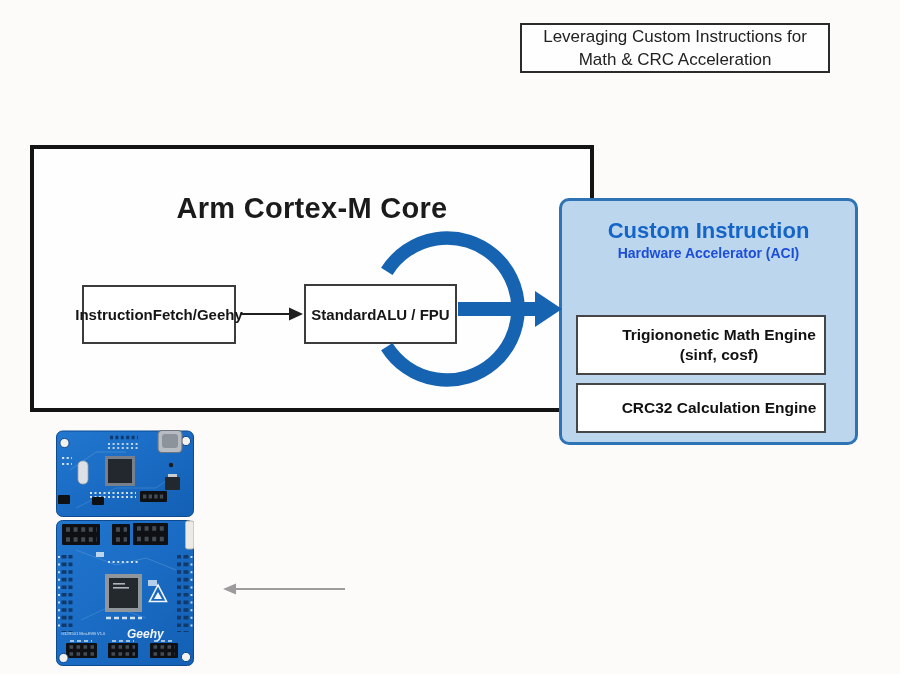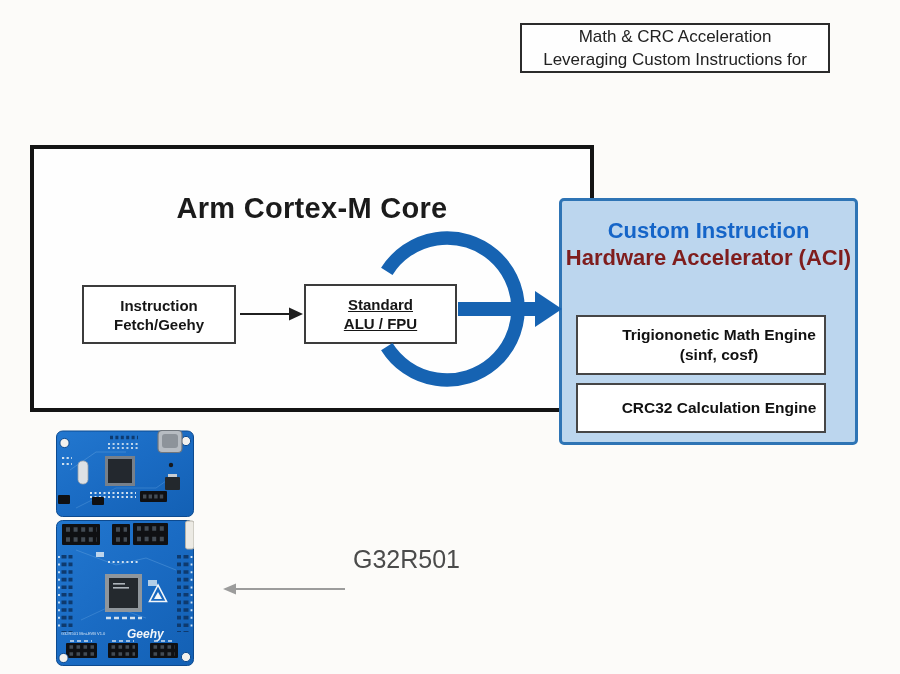--- a/index.html
+++ b/index.html
@@ -23,36 +23,36 @@
     position: absolute; left: 30px; top: 145px; width: 564px; height: 267px;
     background: #fefefe; border: 4px solid #141414; z-index: 1;
   }
   .core-title {
     position: absolute; left: 0; right: 0; top: 43px;
     text-align: center; font-size: 29px; font-weight: bold; color: #1b1b1b;
     letter-spacing: .3px;
   }
   .mini-box {
     position: absolute; background: #fff; border: 2px solid #3c3c3c;
-    display: flex; flex-direction: column; justify-content: center; align-items: center;
+    display: flex; flex-direction: row; justify-content: center; align-items: center;
     font-size: 15px; font-weight: bold; line-height: 19px; color: #161616; text-align: center;
   }
   .fetch-box { left: 48px; top: 136px; width: 154px; height: 59px; }
-  .alu-box  { left: 270px; top: 135px; width: 153px; height: 60px; text-decoration: underline; }
+  .alu-box  { left: 270px; top: 135px; width: 153px; height: 60px; }
   .core-arrow { position: absolute; left: 205px; top: 150px; }
   
   .ring-svg { position: absolute; left: 350px; top: 218px; z-index: 5; pointer-events: none; }
   
   .aci-box {
     position: absolute; left: 559px; top: 198px; width: 299px; height: 247px;
-    background: #bcd6ee; border: 3px solid #2e74b5; border-radius: 5px; z-index: 2;
+    background: #bcd6ee; border: 3px solid #2e74b5; border-radius: 10px; z-index: 2;
     text-align: center;
   }
   .aci-title1 { margin-top: 17px; font-size: 22px; font-weight: bold; color: #1565c8; }
-  .aci-title2 { margin-top: 1px; font-size: 22px; font-weight: bold; color: #7f1d1d; }
+  .aci-title2 { margin-top: 1px; font-size: 14px; font-weight: bold; color: #1d4ed8; }
   .engine-box {
     position: absolute; left: 14px; width: 250px; background: #fff; border: 2px solid #464646;
     display: flex; flex-direction: column; justify-content: center; align-items: center;
     font-size: 15.5px; font-weight: bold; line-height: 20px; color: #111; text-align: center; padding-left: 36px;
   }
   .engine-1 { top: 114px; height: 60px; }
   .engine-2 { top: 182px; height: 50px; }
   
   .board-svg { position: absolute; left: 56px; top: 430px; }
   
@@ -62,22 +62,22 @@
   }
   .callout-arrow { position: absolute; left: 218px; top: 578px; }
   .line { display: block; }
 </style>
 </head>
 <body>
 
 <div class="stage">
 
   <div class="banner">
+    <span class="line">Leveraging Custom Instructions for</span>
     <span class="line">Math &amp; CRC Acceleration</span>
-    <span class="line">Leveraging Custom Instructions for</span>
   </div>
 
   <div class="core-box">
     <div class="core-title">Arm Cortex-M Core</div>
 
     <div class="mini-box fetch-box">
       <span class="line">Instruction</span>
       <span class="line">Fetch/Geehy</span>
     </div>
 
@@ -212,20 +212,19 @@
       <rect x="94" y="213" width="28" height="15" rx="1" fill="#0f1013"></rect>
       <line x1="97.5" y1="217" x2="119" y2="217" stroke="#434b54" stroke-width="3.6" stroke-dasharray="3.6 3.4"></line>
       <line x1="97.5" y1="224" x2="119" y2="224" stroke="#434b54" stroke-width="3.6" stroke-dasharray="3.6 3.4"></line>
 
       <circle cx="7.5" cy="228" r="4.6" fill="#f2f1ee" stroke="#0d4a8f" stroke-width="1"></circle>
       <circle cx="130" cy="227" r="4.6" fill="#f2f1ee" stroke="#0d4a8f" stroke-width="1"></circle>
     </g>
   </svg>
 
   <div class="callout">
-    <span class="line">G32R501</span>
   </div>
   <svg class="callout-arrow" width="140" height="22">
     <line x1="127" y1="11" x2="17" y2="11" stroke="#9c9c9c" stroke-width="2"></line>
     <polygon points="5,11 18,5.5 18,16.5" fill="#9c9c9c"></polygon>
   </svg>
 
 </div>
 
 </body></html>

